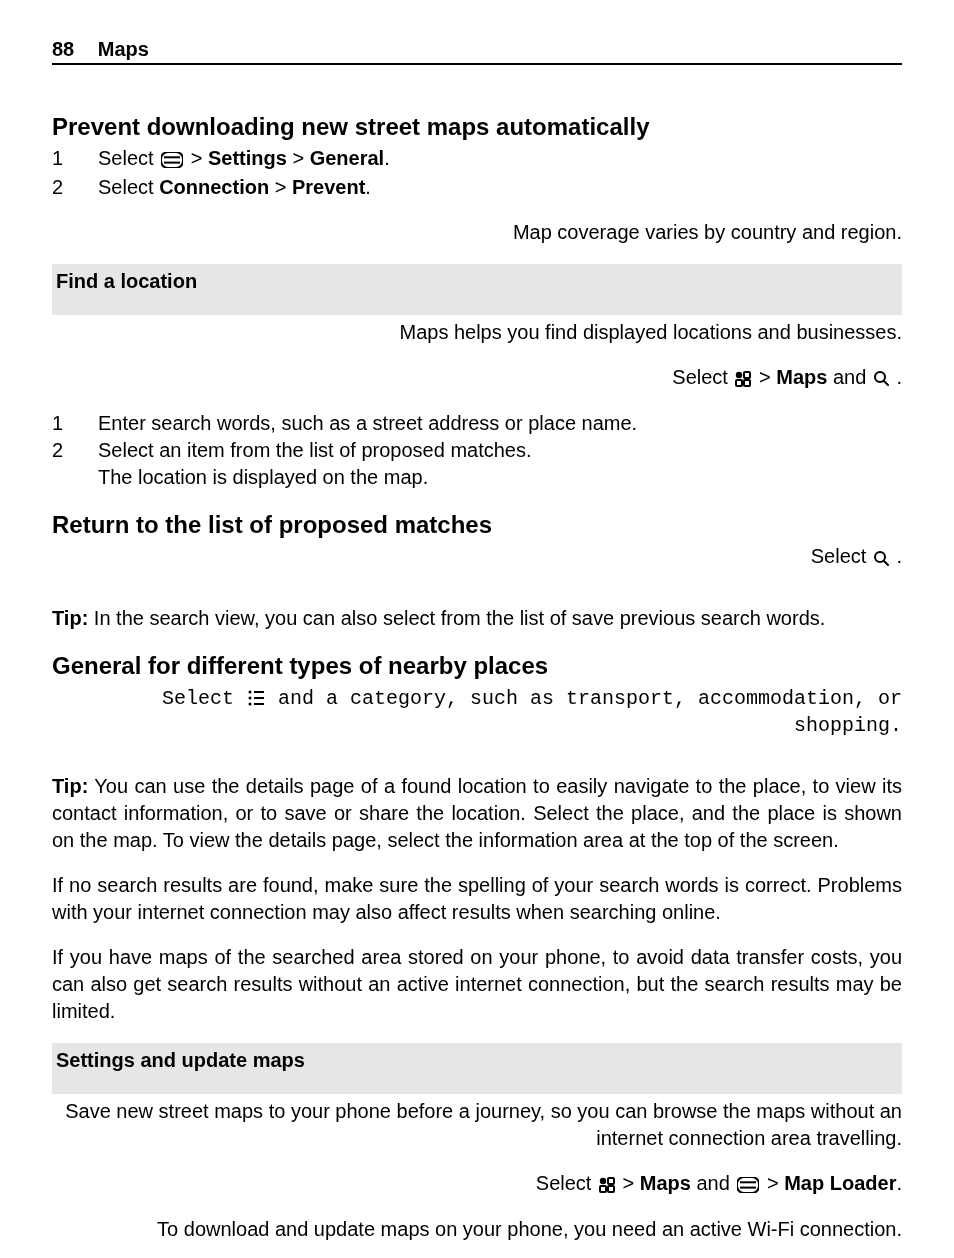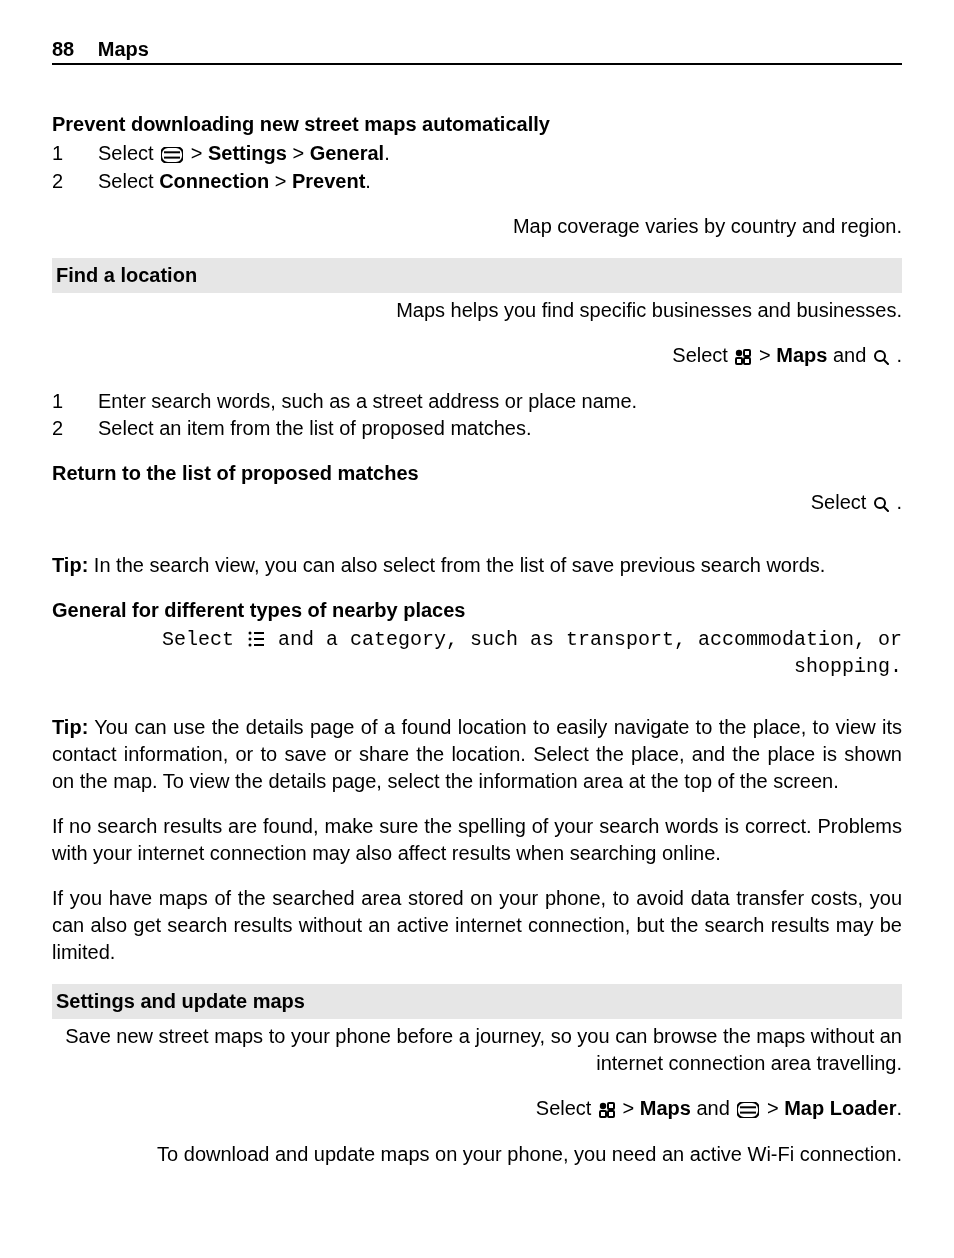--- a/index.html
+++ b/index.html
@@ -12,31 +12,31 @@
     box-sizing: border-box;
     line-height: 1.35;
   }
   .header {
     border-bottom: 2px solid #000;
     margin-bottom: 46px;
     font-weight: bold;
     font-size: 20px;
   }
   .header-num { margin-right: 18px; }
-  .h-bold { font-weight: bold; margin: 0 0 2px 0; font-size: 20px; }
+  .h-bold { font-weight: bold; margin: 0 0 2px 0; font-size: 24px; }
   .numlist { margin: 0 0 18px 0; }
   .numrow { display: flex; align-items: flex-start; }
   .numrow .n { width: 46px; flex: 0 0 46px; }
   .numrow .t { flex: 1; }
   .sub { margin-left: 46px; }
   p { margin: 0 0 18px 0; text-align: right; }
   .section-bar {
     background: #e6e6e6;
     font-weight: bold;
-    padding: 4px 6px 4px 4px;
+    padding: 4px 6px 20px 4px;
     margin: 14px 0 4px 0;
     font-size: 20px;
   }
   .b { font-weight: bold; }
   .icon { display: inline-block; vertical-align: middle; margin: 0 2px; position: relative; top:-1px;}
   svg { display: inline-block; vertical-align: middle; }
 </style>
 </head>
 <body>
 
@@ -86,37 +86,38 @@
   <div class="numrow">
     <div class="n">2</div>
     <div class="t">
       <span>Select </span><span class="b">Connection</span><span>  &gt; </span><span class="b">Prevent</span><span>.</span>
     </div>
   </div>
 </div>
 <p>Map coverage varies by country and region.</p>
 
 <div class="section-bar">Find a location</div>
-<p>Maps helps you find specific businesses and businesses.</p>
+<p>Maps helps you find displayed locations and businesses.</p>
 <p>
   <span>Select </span><span class="icon"><svg width="16" height="16">
         <use href="#i-apps"></use>
       </svg></span><span>  &gt; </span><span class="b">Maps</span><span> and </span><span class="icon"><svg width="15" height="15">
         <use href="#i-search"></use>
       </svg></span><span> .</span>
 </p>
 <div class="numlist">
   <div class="numrow">
     <div class="n">1</div>
     <div class="t">Enter search words, such as a street address or place name.</div>
   </div>
   <div class="numrow">
     <div class="n">2</div>
     <div class="t">Select an item from the list of proposed matches.</div>
   </div>
+  <div class="sub">The location is displayed on the map.</div>
 </div>
 
 <div class="h-bold">Return to the list of proposed matches</div>
 <p style="margin-bottom:34px;">
   <span>Select </span><span class="icon"><svg width="15" height="15">
         <use href="#i-search"></use>
       </svg></span><span> .</span>
 </p>
 
 <p style="text-align:justify;">

